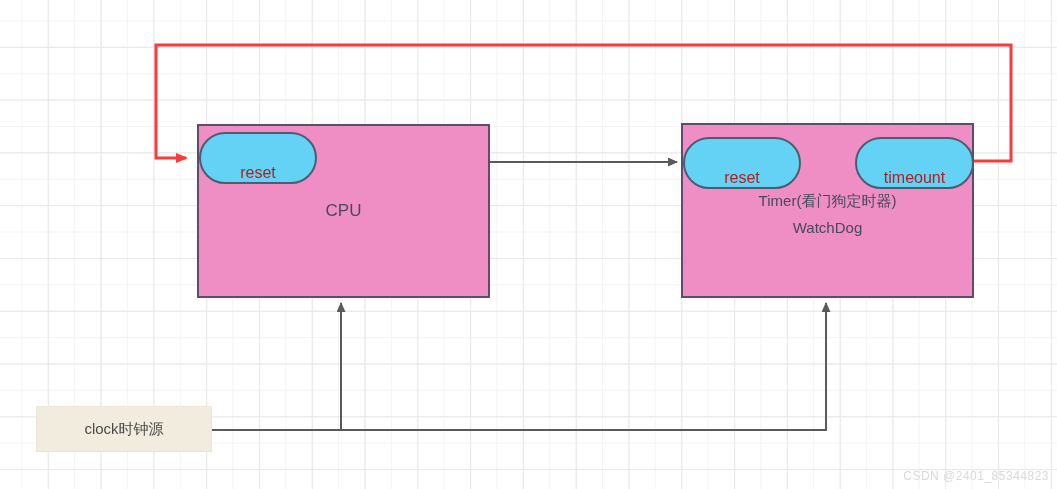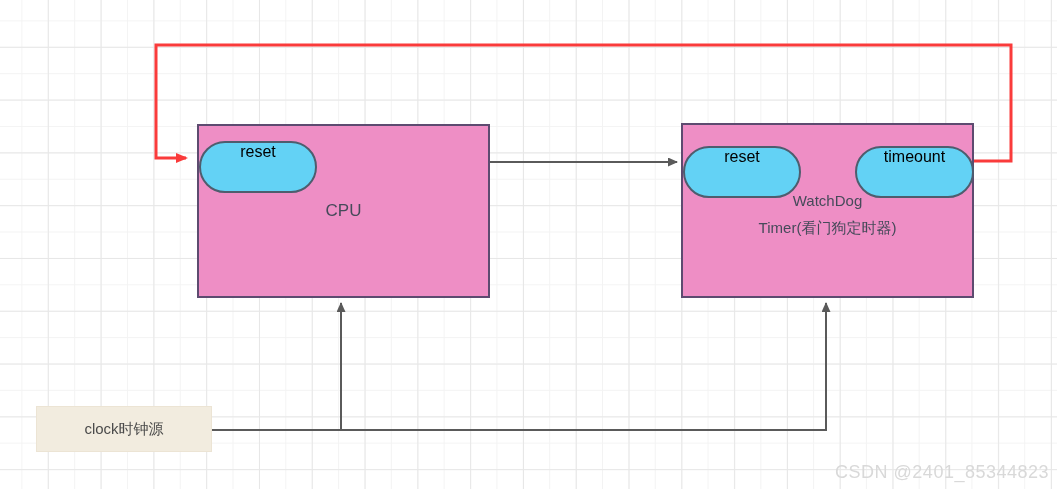--- a/index.html
+++ b/index.html
@@ -34,35 +34,35 @@
     color:var(--text);
   }
   .node-cpu{left:197px;top:124px;width:293px;height:174px;
     display:flex;align-items:center;justify-content:center;font-size:17px;}
   .node-wdt{left:681px;top:123px;width:293px;height:175px;}
   .wdt-text{position:absolute;left:0;top:62px;width:100%;text-align:center;
     font-size:15px;line-height:27px;}
   .pill{
     position:absolute; background:var(--pill-fill);
     border:2px solid var(--pill-border); border-radius:26px;
-    box-sizing:border-box; display:flex;align-items:flex-start;justify-content:center;
-    font-size:16px; color:#000000;margin-top:9px;
+    box-sizing:border-box; display:flex;align-items:flex-end;justify-content:center;
+    font-size:16px; color:#b91c1c;
   }
   .pill-cpu-reset{left:0px;top:6px;width:118px;height:52px;}
   .pill-wdt-reset{left:0px;top:12px;width:118px;height:52px;}
   .pill-wdt-timeout{right:-2px;top:12px;width:119px;height:52px;}
   .clock-box{
     position:absolute;left:36px;top:406px;width:176px;height:46px;
     background:var(--clock-fill); border:1px solid var(--clock-border);
     box-sizing:border-box; display:flex;align-items:center;justify-content:center;
     font-size:15px; color:#4a4a4a;
   }
   .watermark{
     position:absolute; right:8px; bottom:6px;
-    font-size:18px; color:var(--watermark); letter-spacing:0.5px;
+    font-size:12px; color:var(--watermark); letter-spacing:0.5px;
   }
 </style>
 </head>
 <body>
 
 <div class="canvas">
 
   <svg class="wires" width="1057" height="489" viewBox="0 0 1057 489">
     <defs>
       <marker id="agray" markerUnits="userSpaceOnUse" markerWidth="12" markerHeight="11" refX="9" refY="4.5" orient="auto">
@@ -90,22 +90,22 @@
   </div>
 
   <div class="node node-wdt">
     <div class="pill pill-wdt-reset">
       <span>reset</span>
     </div>
     <div class="pill pill-wdt-timeout">
       <span>timeount</span>
     </div>
     <div class="wdt-text">
+      <div>Timer(看门狗定时器)</div>
       <div>WatchDog</div>
-      <div>Timer(看门狗定时器)</div>
     </div>
   </div>
 
   <div class="clock-box">
     <span>clock时钟源</span>
   </div>
 
   <div class="watermark">CSDN @2401_85344823</div>
 
 </div>

